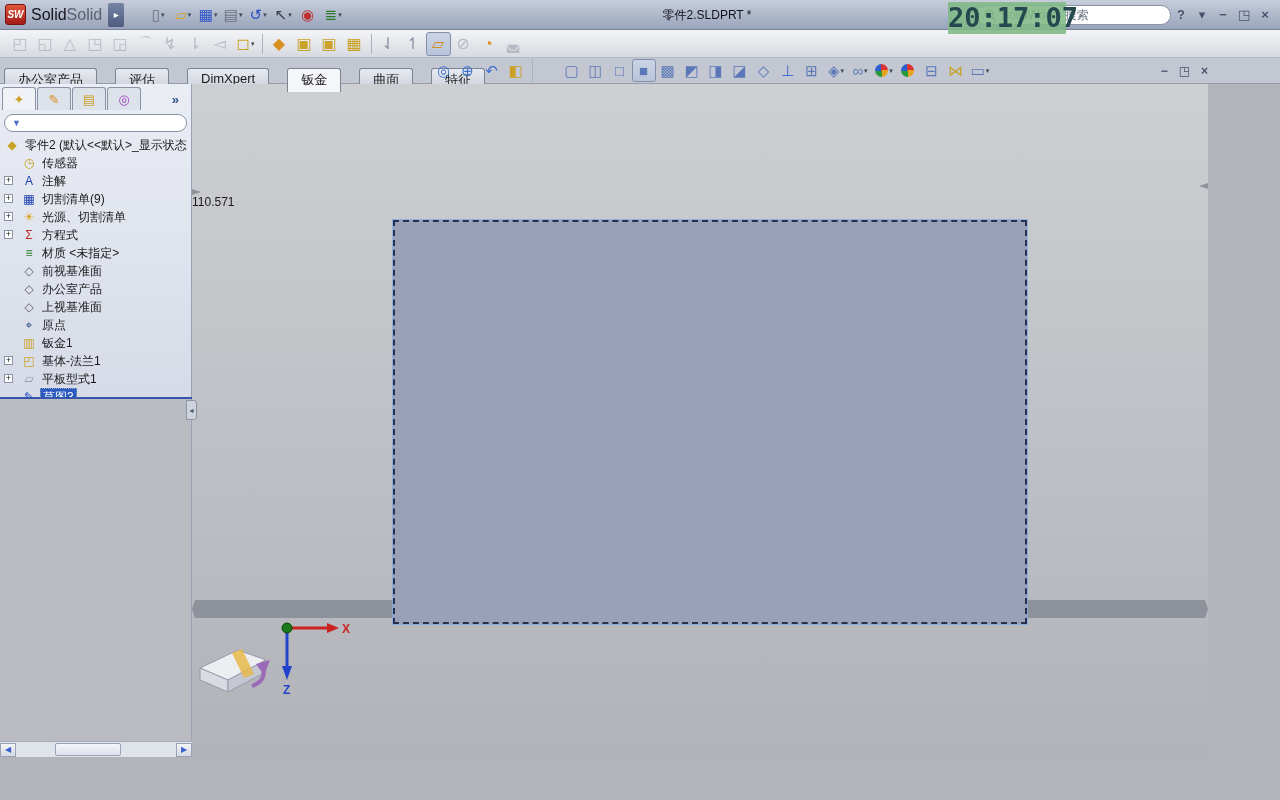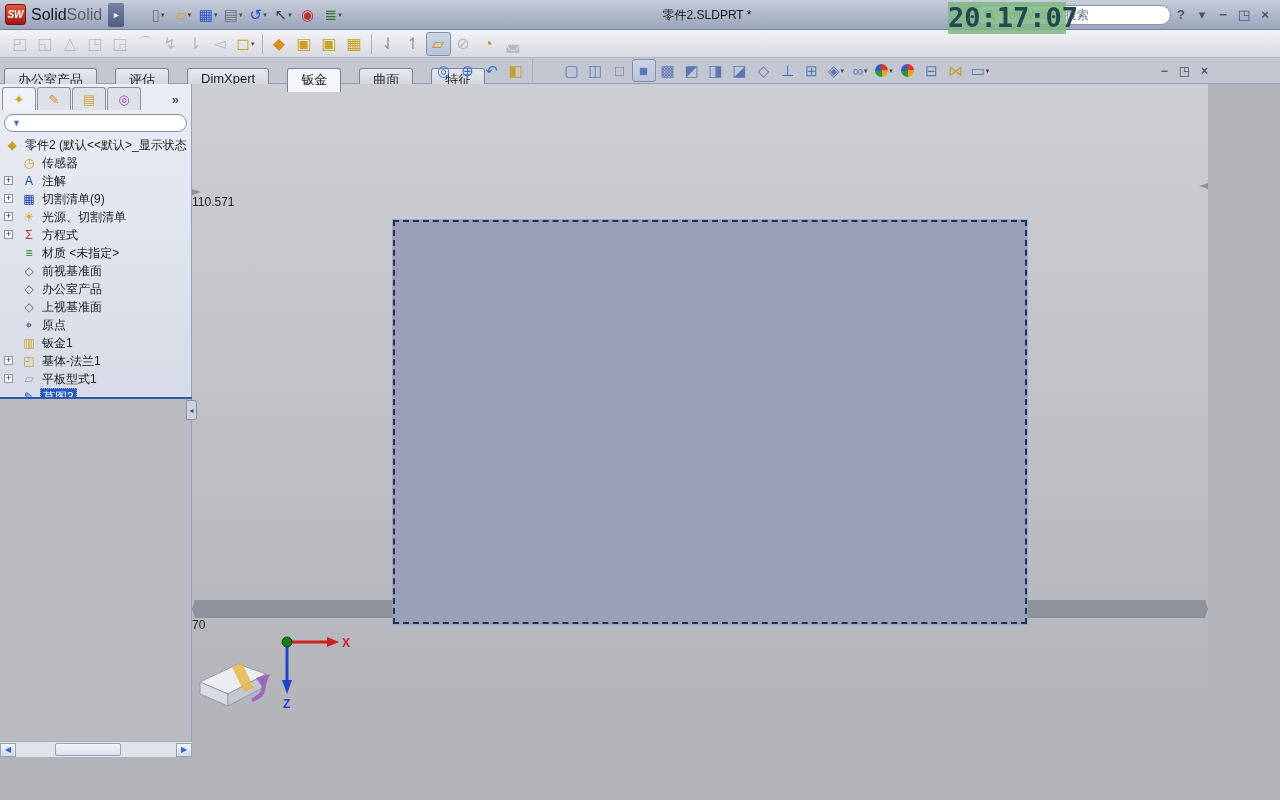--- a/index.html
+++ b/index.html
@@ -596,21 +596,20 @@
     <div class="dimline" style="left:207px;top:92px;width:622px;height:1px"></div>
     <div class="arr" style="left:203px;top:89px;border-top:3px solid transparent;border-bottom:3px solid transparent;border-right:9px solid #8e929a"></div>
     <div class="arr" style="left:824px;top:89px;border-top:3px solid transparent;border-bottom:3px solid transparent;border-left:9px solid #8e929a"></div>
     <div id="dim-h-text">110.571</div>
     
     <div class="dimline" style="left:836px;top:141px;width:44px;height:1px"></div>
     <div class="dimline" style="left:836px;top:536px;width:44px;height:1px"></div>
     <div class="dimline" style="left:870px;top:145px;width:1px;height:389px"></div>
     <div class="arr" style="left:867px;top:143px;border-left:3px solid transparent;border-right:3px solid transparent;border-bottom:9px solid #8e929a"></div>
     <div class="arr" style="left:867px;top:526px;border-left:3px solid transparent;border-right:3px solid transparent;border-top:9px solid #8e929a"></div>
-    <div id="dim-v-text">70</div>
     
     <div id="sk-rect"></div>
     <div class="bend" style="left:401px"></div>
     <div class="bend" style="left:632px"></div>
     <span class="hdl" style="left:200px;top:135px"></span>
     <span class="hdl" style="left:830px;top:135px"></span>
     <span class="hdl" style="left:200px;top:535px"></span>
     <span class="hdl" style="left:830px;top:535px"></span>
     <span class="hdl g" style="left:398px;top:135px"></span>
     <span class="hdl g" style="left:629px;top:135px"></span>

